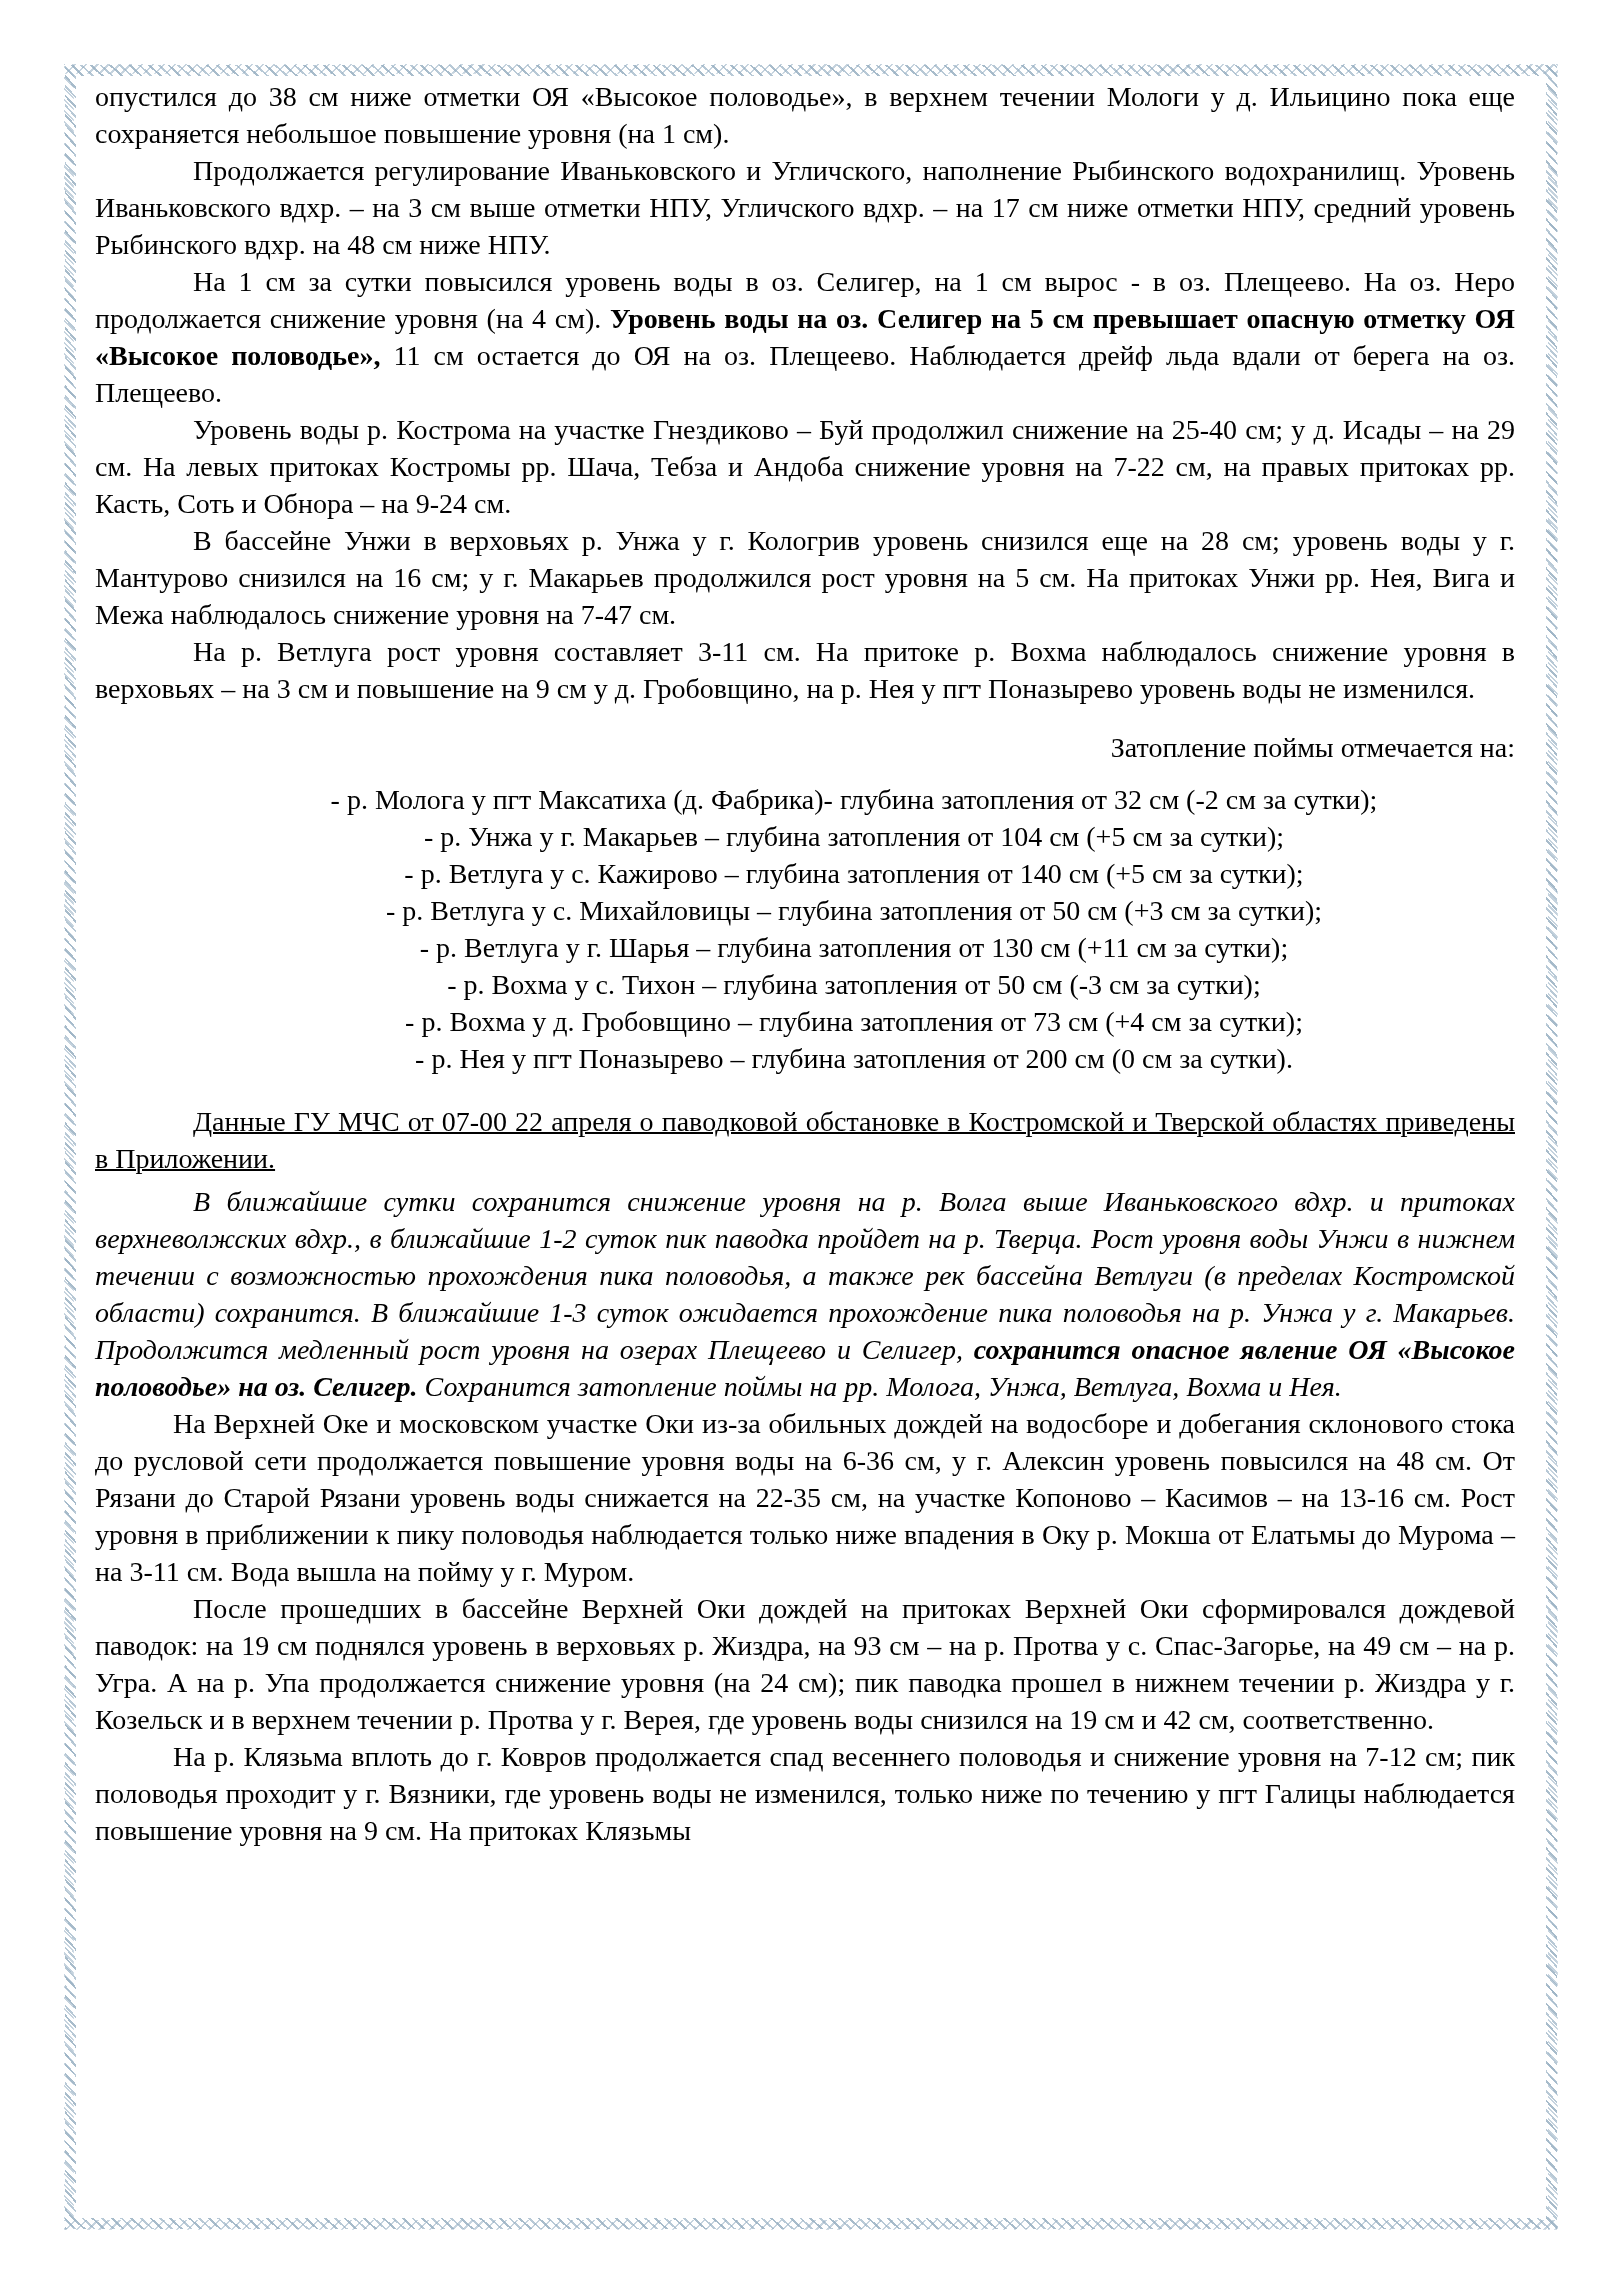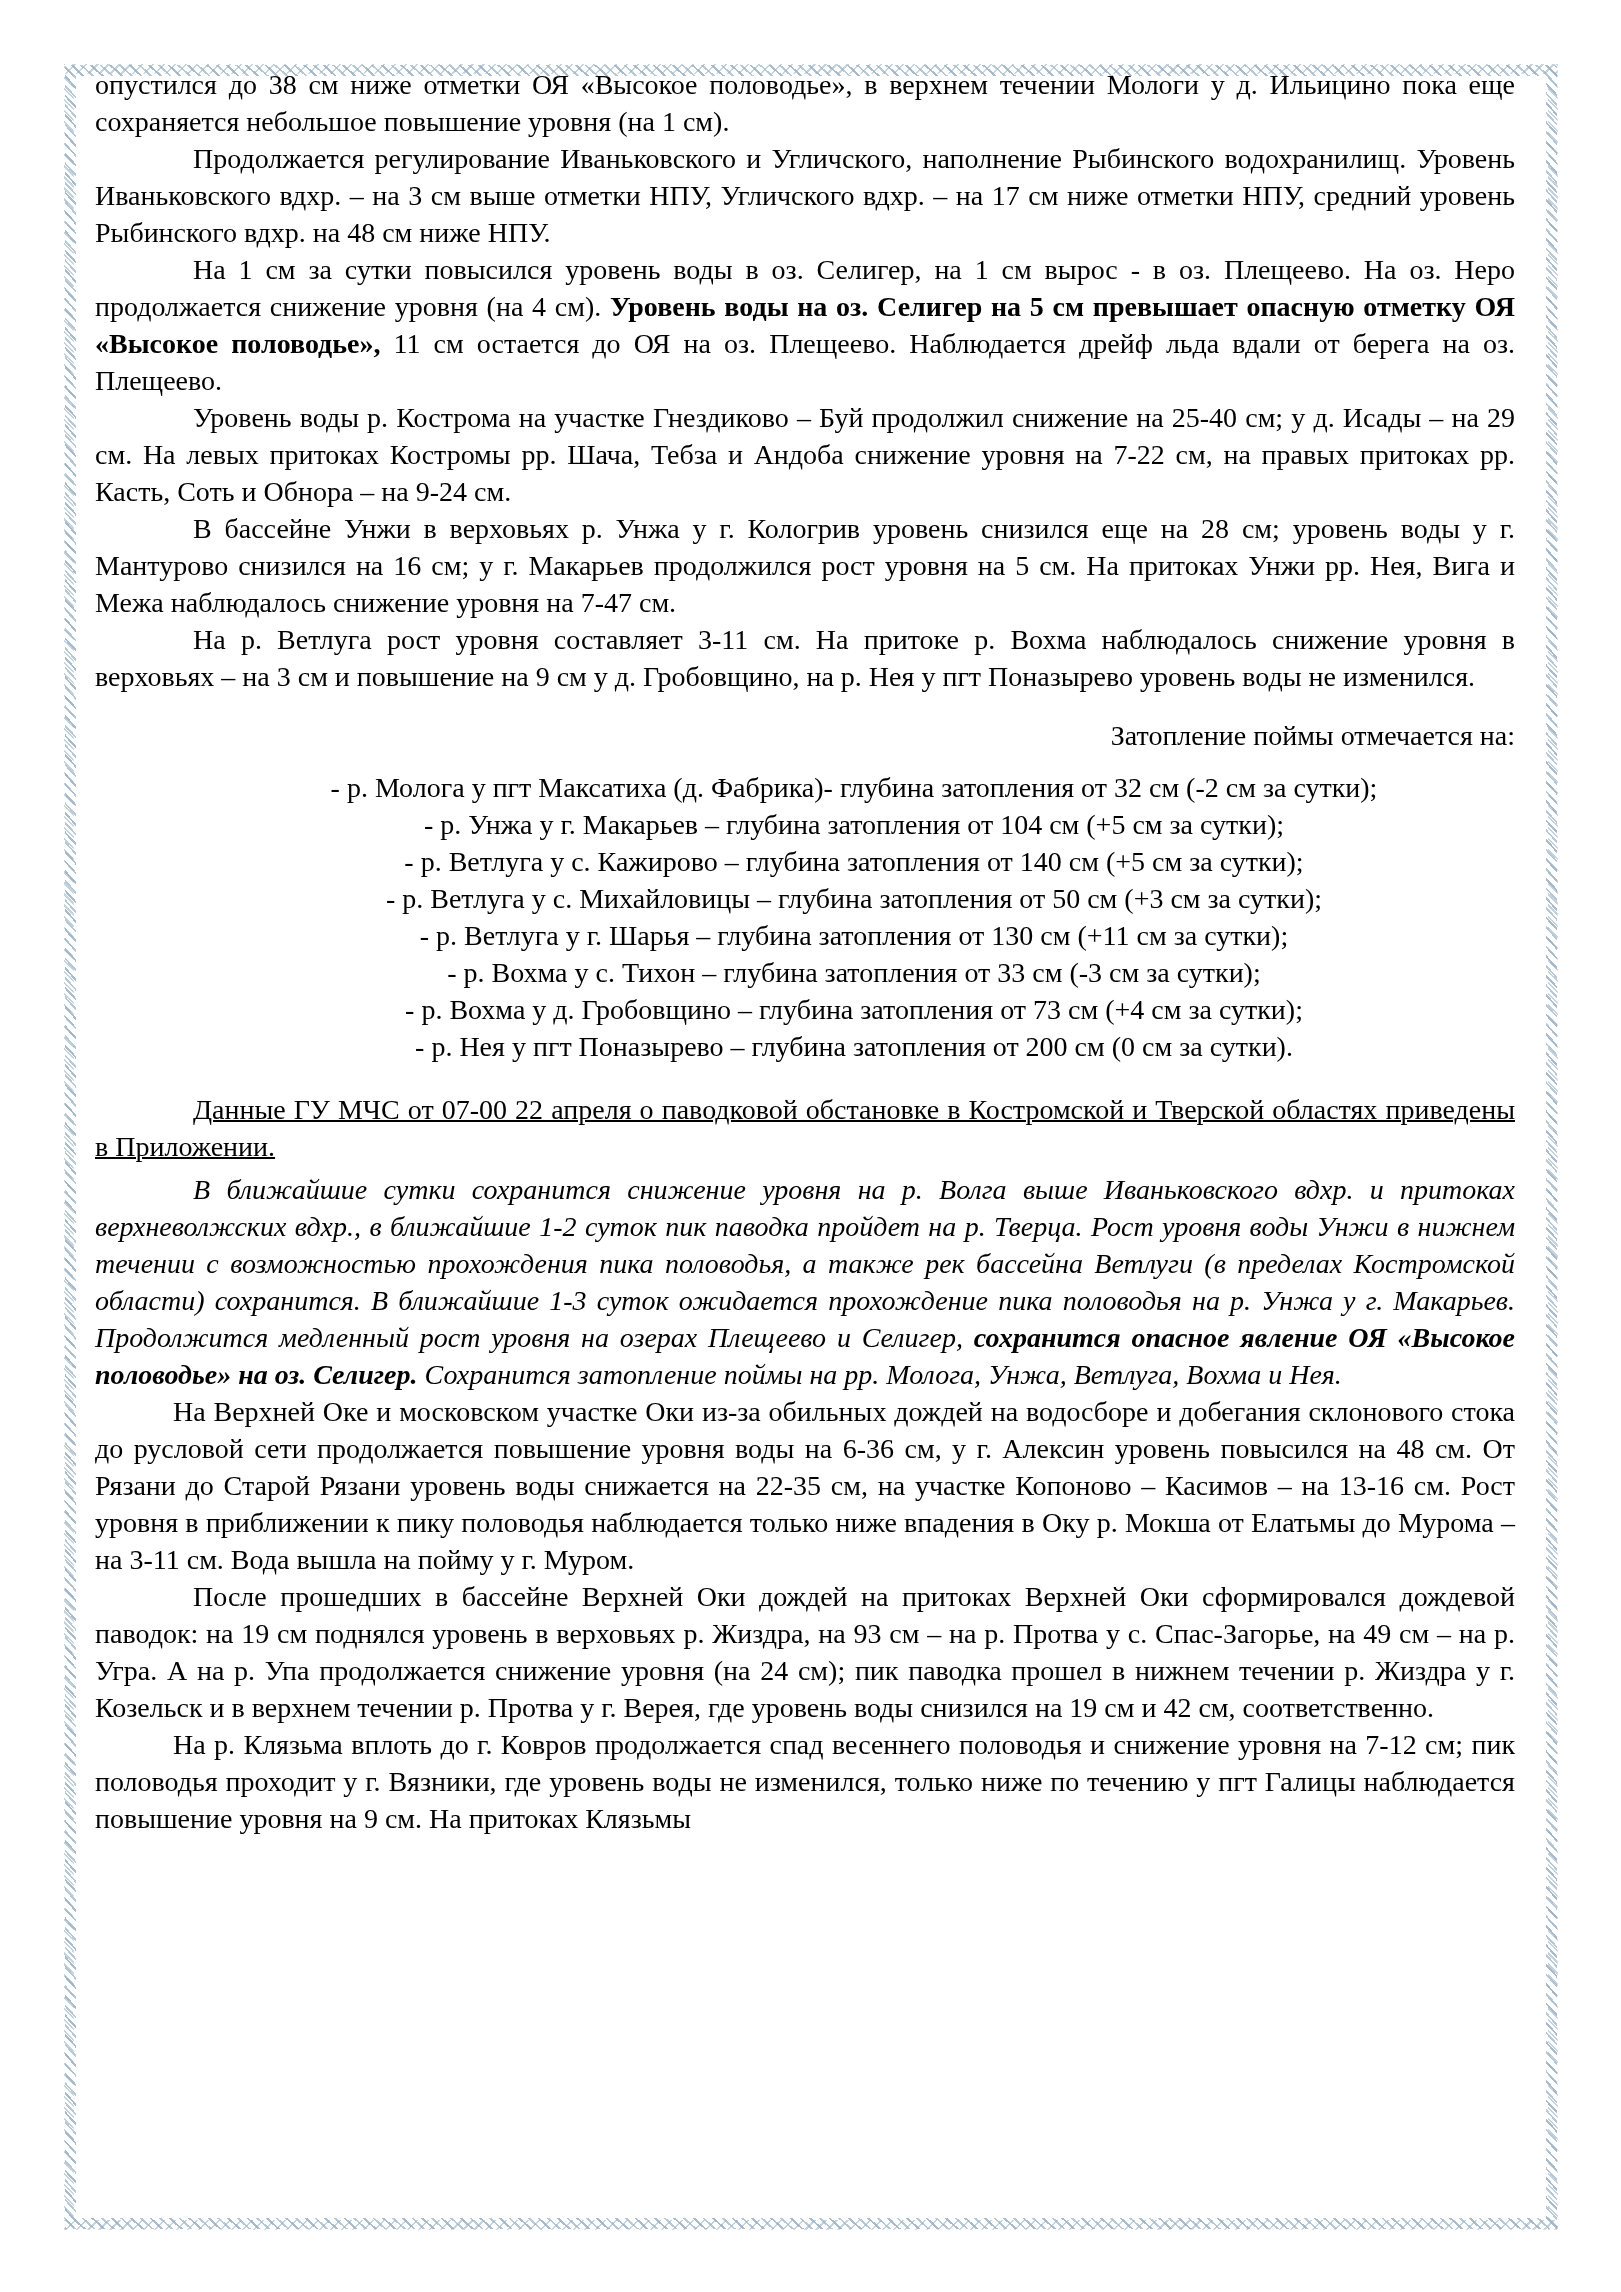--- a/index.html
+++ b/index.html
@@ -14,21 +14,21 @@
   .frame::before {
     content: ""; position: absolute; left: -11.8px; top: -11.8px; right: -11.8px; bottom: -11.8px;
     pointer-events: none;
     background:
       repeating-linear-gradient(135deg, rgba(150,175,195,0.55) 0 1.5px, transparent 1.5px 7.8px) top/100% 9.8px no-repeat,
       repeating-linear-gradient(135deg, rgba(150,175,195,0.55) 0 1.5px, transparent 1.5px 7.8px) bottom/100% 9.8px no-repeat,
       repeating-linear-gradient(45deg, rgba(150,175,195,0.55) 0 1.5px, transparent 1.5px 7.8px) left/9.8px 100% no-repeat,
       repeating-linear-gradient(45deg, rgba(150,175,195,0.55) 0 1.5px, transparent 1.5px 7.8px) right/9.8px 100% no-repeat;
   }
   .content {
-    position: absolute; left: 95px; top: 66px; width: 1420px;
+    position: absolute; left: 95px; top: 78px; width: 1420px;
     font-size: 28px; line-height: 37px; text-align: justify;
   }
   .content p { margin: 0; }
   .ind { text-indent: 98px; }
   .ind2 { text-indent: 78px; }
   .flood-intro { margin-top: 21.6px !important; text-indent: 98px; text-align: right; }
   .flood-list { margin: 15.7px 0 0 0; padding: 0 0 0 98px; list-style: none; text-align: center; }
   .flood-list li { margin: 0; line-height: 37px; }
   .notice { margin-top: 25.5px !important; text-indent: 98px; text-decoration: underline; text-decoration-thickness: 2px; }
   .forecast { font-style: italic; text-indent: 98px; margin-top: 5.9px !important; }
@@ -48,21 +48,21 @@
   <p class="ind">В бассейне Унжи в верховьях р. Унжа у г. Кологрив уровень снизился еще на 28 см;  уровень воды у г. Мантурово снизился на 16 см; у г. Макарьев  продолжился рост уровня на 5 см. На притоках Унжи рр. Нея, Вига и Межа наблюдалось снижение уровня на 7-47 см.</p>
   <p class="ind">На р. Ветлуга рост уровня составляет 3-11 см. На притоке р. Вохма наблюдалось снижение уровня в верховьях – на 3 см и повышение на 9 см у д. Гробовщино, на р. Нея у пгт Поназырево уровень воды не изменился.</p>
 
   <p class="flood-intro">Затопление поймы отмечается на:</p>
   <ul class="flood-list">
     <li>- р. Молога у пгт Максатиха (д. Фабрика)- глубина затопления от 32 см (-2 см за сутки);</li>
     <li>- р. Унжа у г. Макарьев – глубина затопления от 104 см (+5 см за сутки);</li>
     <li>- р. Ветлуга у с. Кажирово – глубина затопления от 140 см (+5 см за сутки);</li>
     <li>- р. Ветлуга у с. Михайловицы – глубина затопления от 50 см (+3 см за сутки);</li>
     <li>- р. Ветлуга у г. Шарья – глубина затопления от 130 см (+11 см за сутки);</li>
-    <li>- р. Вохма у с. Тихон – глубина затопления от 33 см (-3 см за сутки);</li>
+    <li>- р. Вохма у с. Тихон – глубина затопления от 50 см (-3 см за сутки);</li>
     <li>- р. Вохма у д. Гробовщино – глубина затопления от 73 см (+4 см за сутки);</li>
     <li>- р. Нея у пгт Поназырево – глубина затопления от 200 см (0 см за сутки).</li>
   </ul>
 
   <p class="notice">Данные ГУ МЧС от 07-00 22 апреля о паводковой обстановке в Костромской и Тверской областях приведены в Приложении.</p>
 
   <p class="forecast"><span>В ближайшие сутки сохранится снижение уровня на р. Волга выше Иваньковского вдхр. и притоках верхневолжских вдхр., в ближайшие 1-2 суток пик паводка пройдет на р. Тверца. Рост уровня воды Унжи в  нижнем течении с возможностью прохождения пика половодья, а также рек бассейна Ветлуги (в пределах Костромской области) сохранится. В ближайшие 1-3 суток ожидается прохождение пика половодья на р. Унжа у г. Макарьев. Продолжится медленный рост уровня на озерах Плещеево  и Селигер, </span><b>сохранится опасное явление ОЯ «Высокое половодье» на оз. Селигер.</b><span> Сохранится затопление поймы на рр. Молога, Унжа, Ветлуга, Вохма и Нея.</span></p>
 
   <p class="ind2">На Верхней Оке и московском участке Оки из-за обильных дождей на водосборе и добегания склонового стока до русловой сети продолжается повышение уровня воды на 6-36 см, у г. Алексин уровень повысился на 48 см. От Рязани до Старой Рязани уровень воды снижается на 22-35 см, на участке Копоново – Касимов – на 13-16 см. Рост уровня в приближении к пику половодья наблюдается только ниже впадения в Оку р. Мокша от Елатьмы до Мурома – на 3-11 см. Вода вышла на пойму у г. Муром.</p>
   <p class="ind">После прошедших в бассейне Верхней Оки дождей на притоках Верхней Оки сформировался дождевой паводок: на 19 см поднялся уровень в верховьях р. Жиздра, на 93 см – на р. Протва у с. Спас-Загорье, на 49 см – на р. Угра. А на р. Упа продолжается снижение уровня (на 24 см); пик паводка прошел в нижнем течении р. Жиздра у г. Козельск и в верхнем течении р. Протва у г. Верея, где уровень воды снизился на 19 см и 42 см, соответственно.</p>

